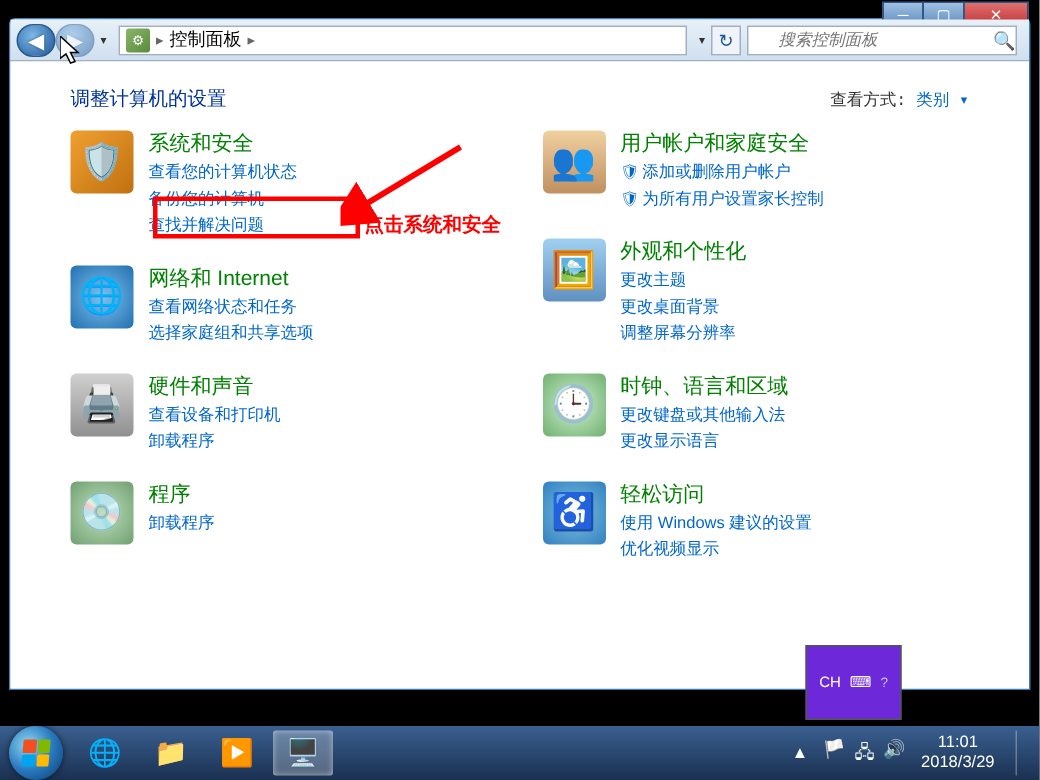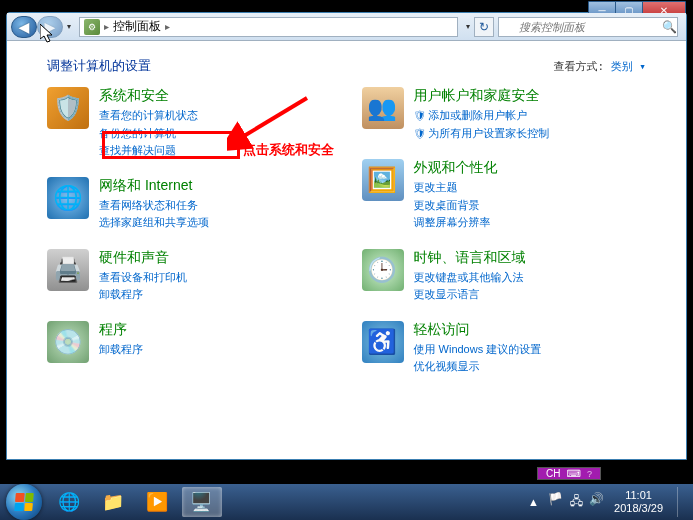--- a/index.html
+++ b/index.html
@@ -255,25 +255,25 @@
       align-items: center;
       gap: 10px;
       color: #fff;
       font-size: 11px;
     }
     .tray-icons { display: flex; gap: 6px; font-size: 12px; }
     .lang {
       position: absolute;
       right: 92px;
       bottom: 40px;
-      background: #a21caf;
+      background: #6d28d9;
       border: 1px solid #555;
       color: #fff;
       font-size: 10px;
-      padding: 0 8px;
+      padding: 18px 8px;
       display: flex;
       align-items: center;
       gap: 6px;
     }
     .clock { text-align: center; line-height: 1.2; }
     .show-desktop {
       width: 10px;
       height: 30px;
       border-left: 1px solid rgba(255,255,255,0.3);
       margin-left: 4px;

